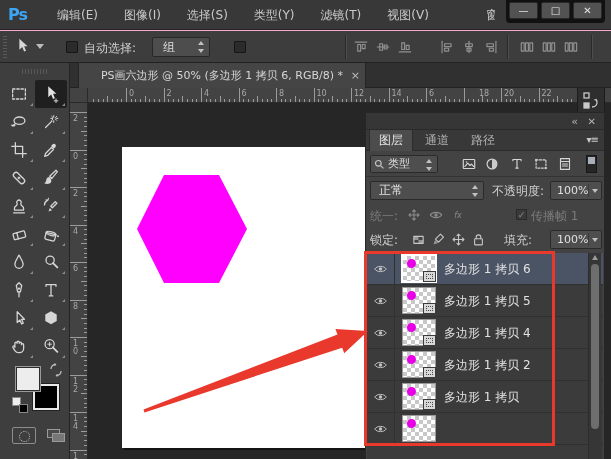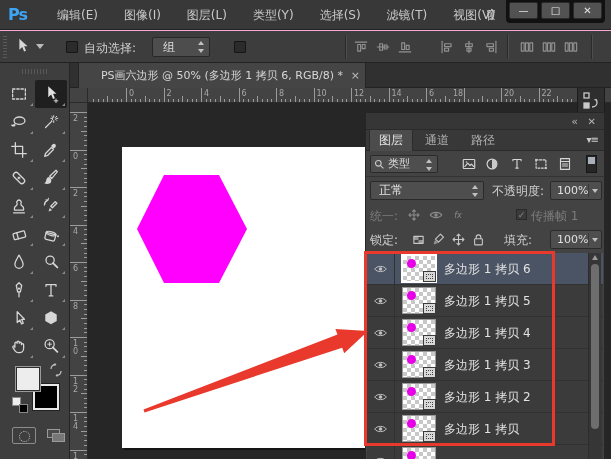--- a/index.html
+++ b/index.html
@@ -111,23 +111,22 @@
 </head>
 <body>
 
 <div id="app">
 
   <div class="menubar">
     <span class="pslogo">Ps</span>
     <nav id="menus">
         <span class="mi">编辑(E)</span>
         <span class="mi">图像(I)</span>
-        <span class="mi">图层(L)</span>
+        <span class="mi">选择(S)</span>
         <span class="mi">类型(Y)</span>
-        <span class="mi">选择(S)</span>
         <span class="mi">滤镜(T)</span>
         <span class="mi">视图(V)</span>
       </nav>
     <span class="menu-partial">窗</span>
     <div class="winctl">
       <div class="wbtn">—</div>
       <div class="wbtn">□</div>
       <div class="wbtn">✕</div>
     </div>
   </div>
@@ -444,21 +443,21 @@
       <div class="tkh" style="left: 338px; height: 14px;"></div>
       <span class="rlh" style="left: 341px;">6</span>
       <div class="tkh" style="left: 342.688px; height: 3px;"></div>
       <div class="tkh" style="left: 347.375px; height: 3px;"></div>
       <div class="tkh" style="left: 352.062px; height: 3px;"></div>
       <div class="tkh" style="left: 356.75px; height: 6px;"></div>
       <div class="tkh" style="left: 361.438px; height: 3px;"></div>
       <div class="tkh" style="left: 366.125px; height: 3px;"></div>
       <div class="tkh" style="left: 370.812px; height: 3px;"></div>
       <div class="tkh" style="left: 375.5px; height: 14px;"></div>
-      <span class="rlh" style="left: 365px;">18</span>
+      <span class="rlh" style="left: 391px;">18</span>
       <div class="tkh" style="left: 380.188px; height: 3px;"></div>
       <div class="tkh" style="left: 384.875px; height: 3px;"></div>
       <div class="tkh" style="left: 389.562px; height: 3px;"></div>
       <div class="tkh" style="left: 394.25px; height: 6px;"></div>
       <div class="tkh" style="left: 398.938px; height: 3px;"></div>
       <div class="tkh" style="left: 403.625px; height: 3px;"></div>
       <div class="tkh" style="left: 408.312px; height: 3px;"></div>
       <div class="tkh" style="left: 413px; height: 14px;"></div>
       <span class="rlh" style="left: 416px;">20</span>
       <div class="tkh" style="left: 417.688px; height: 3px;"></div>
@@ -747,57 +746,44 @@
           <div class="eyebox">
             <svg viewBox="0 0 18 14" fill="none" stroke="#c2c2c2" stroke-width="1.2">
               <path d="M2 7c3-4.2 11-4.2 14 0-3 4.2-11 4.2-14 0z"></path>
               <circle cx="9" cy="7" r="2.1" fill="#c2c2c2" stroke="none"></circle>
             </svg>
           </div>
           <div class="thumb">
             <div class="tdot"></div>
             <div class="tbadge"></div>
           </div>
-          <span class="lname">多边形 1 拷贝 3</span>
+          <span class="lname">多边形 1 拷贝 2</span>
         </div>
         <div class="lyr">
           <div class="eyebox">
             <svg viewBox="0 0 18 14" fill="none" stroke="#c2c2c2" stroke-width="1.2">
               <path d="M2 7c3-4.2 11-4.2 14 0-3 4.2-11 4.2-14 0z"></path>
               <circle cx="9" cy="7" r="2.1" fill="#c2c2c2" stroke="none"></circle>
             </svg>
           </div>
           <div class="thumb">
             <div class="tdot"></div>
             <div class="tbadge"></div>
           </div>
-          <span class="lname">多边形 1 拷贝 2</span>
+          <span class="lname">多边形 1 拷贝</span>
         </div>
         <div class="lyr">
           <div class="eyebox">
             <svg viewBox="0 0 18 14" fill="none" stroke="#c2c2c2" stroke-width="1.2">
               <path d="M2 7c3-4.2 11-4.2 14 0-3 4.2-11 4.2-14 0z"></path>
               <circle cx="9" cy="7" r="2.1" fill="#c2c2c2" stroke="none"></circle>
             </svg>
           </div>
           <div class="thumb">
             <div class="tdot"></div>
-            <div class="tbadge"></div>
-          </div>
-          <span class="lname">多边形 1 拷贝</span>
-        </div>
-        <div class="lyr">
-          <div class="eyebox">
-            <svg viewBox="0 0 18 14" fill="none" stroke="#c2c2c2" stroke-width="1.2">
-              <path d="M2 7c3-4.2 11-4.2 14 0-3 4.2-11 4.2-14 0z"></path>
-              <circle cx="9" cy="7" r="2.1" fill="#c2c2c2" stroke="none"></circle>
-            </svg>
-          </div>
-          <div class="thumb">
-            <div class="tdot"></div>
           </div>
           <span class="lname"></span>
         </div>
       </div>
     <div class="scroll">
       <span class="sarrow"></span>
       <div class="sthumb"></div>
     </div>
   </div>
 

